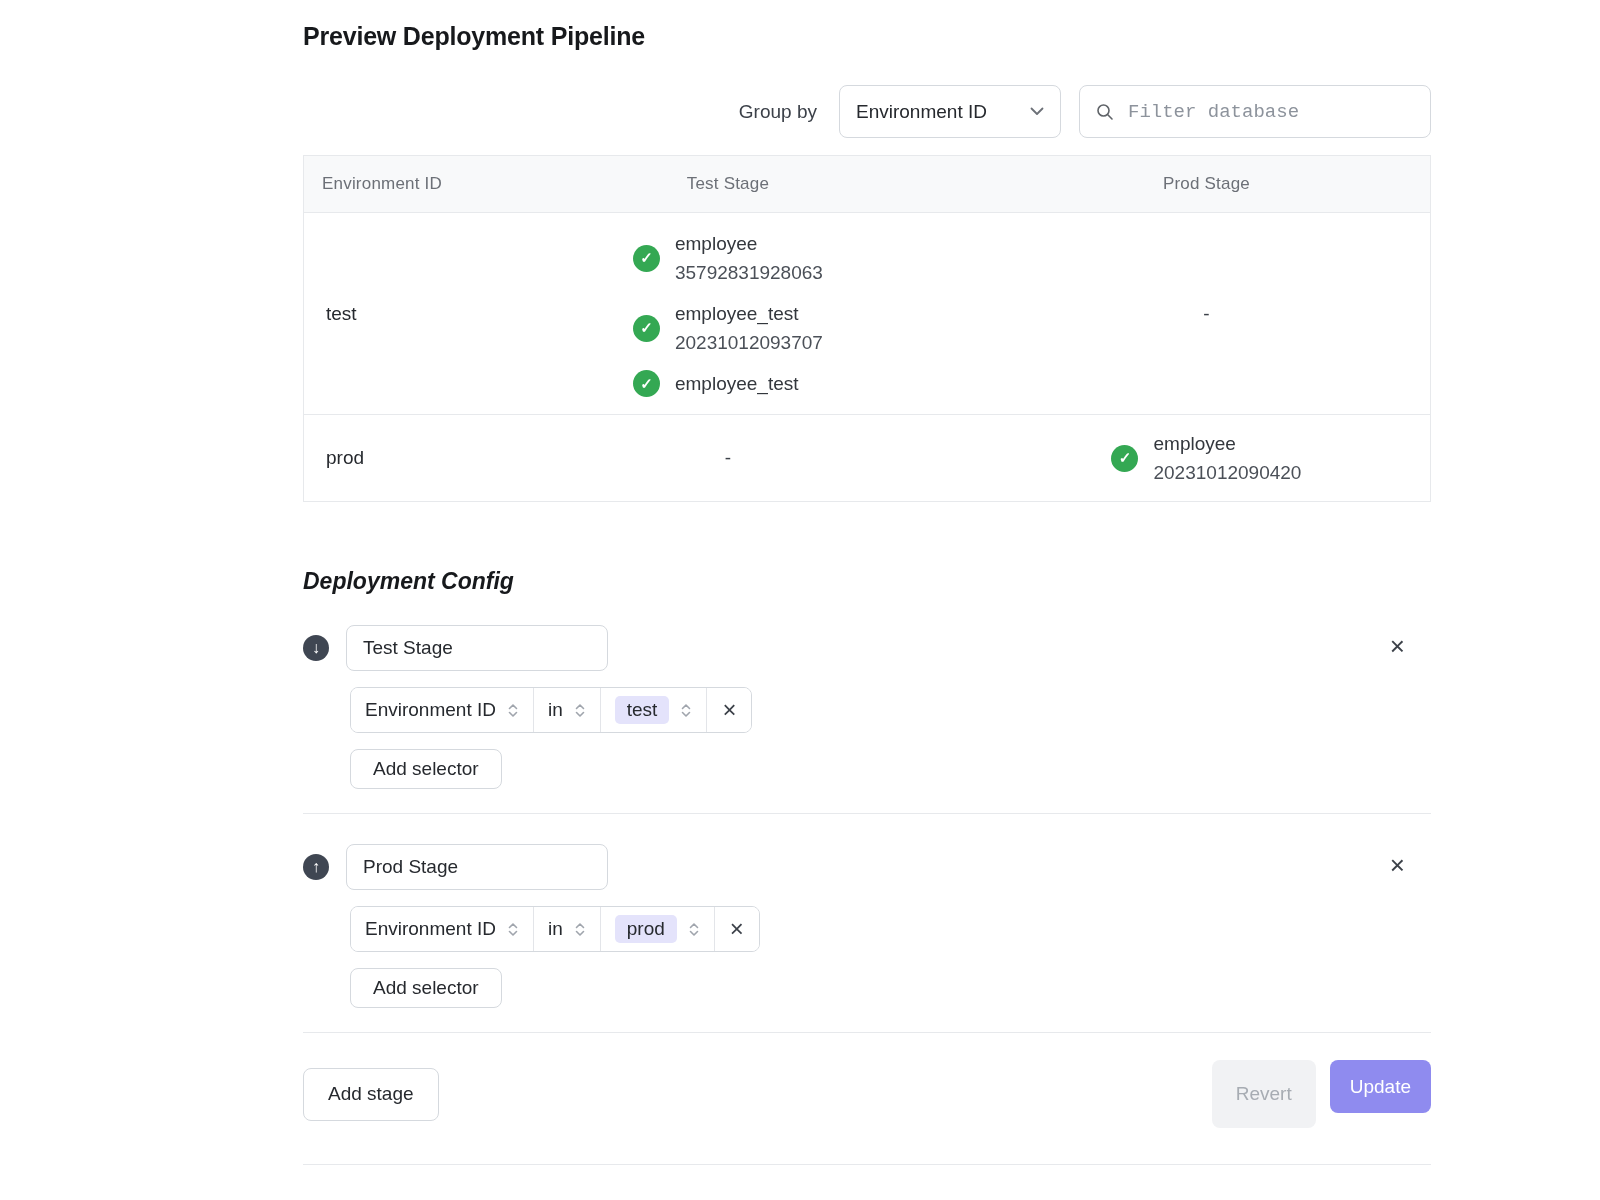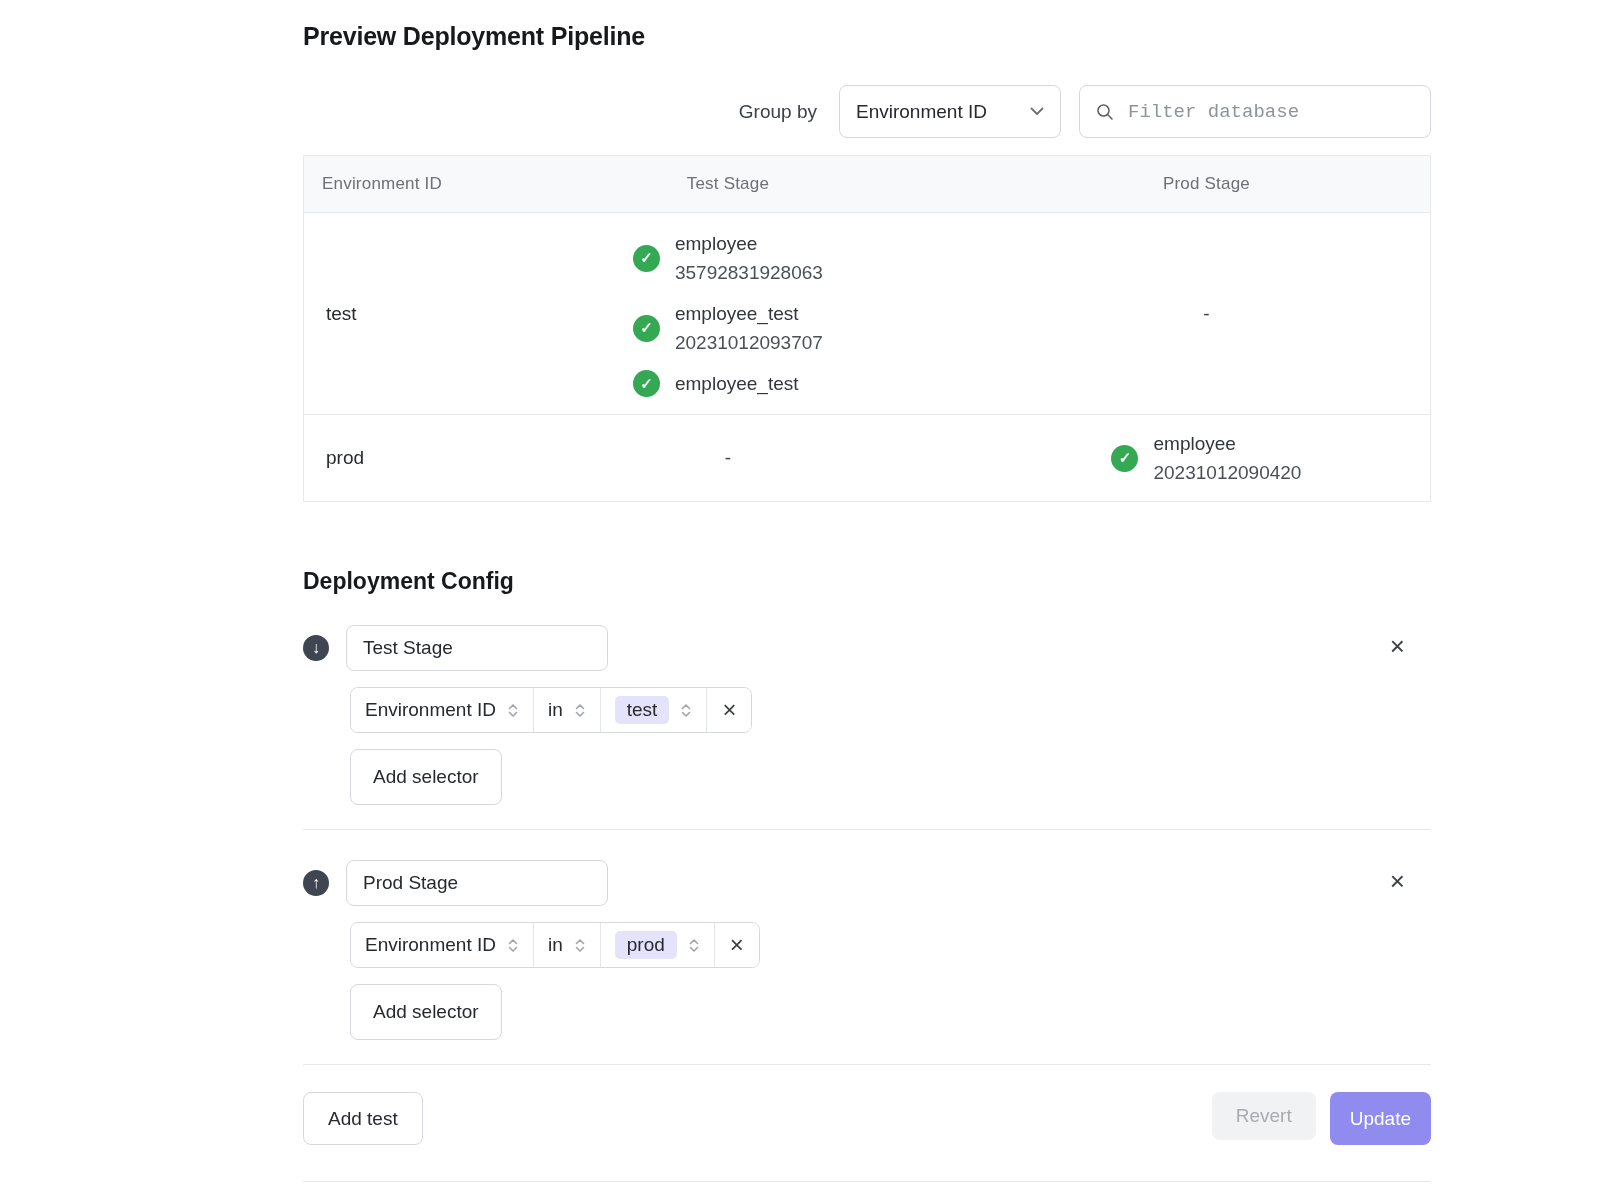--- a/index.html
+++ b/index.html
@@ -37,48 +37,48 @@
   .row-short .td-center, .row-short .td-env { padding-top:14px; padding-bottom:14px; }
   .db-list { display:inline-flex; flex-direction:column; gap:12px; align-items:flex-start; }
   .db-item { display:flex; align-items:center; gap:15px; }
   .check { width:27px; height:27px; border-radius:50%; background:#34a853; color:#fff;
            display:flex; align-items:center; justify-content:center; font-size:15px; font-weight:700; flex:none; }
   .db-name { color:#33373d; line-height:29px; }
   .db-version { color:#4b5058; line-height:29px; }
   .db-version:empty { display:none; }
 
   
-  .section-title { font-size:23px; font-weight:700; margin:66px 0 0 0; color:#17191c; }
+  .section-title { font-size:23px; font-weight:700; margin:66px 0 0 0; color:#17191c;font-style:italic; }
   .stage-block { position:relative; margin-top:30px; padding-bottom:24px; border-bottom:1px solid #e7e9ec; }
   .stage-head { display:flex; align-items:center; gap:17px; }
   .dir-icon { width:26px; height:26px; border-radius:50%; background:#3f4652; color:#fff;
               display:flex; align-items:center; justify-content:center; font-size:16px; flex:none; }
   .stage-name-input { width:262px; height:46px; border:1px solid #d5d9de; border-radius:8px;
                       padding:0 16px; font-size:19px; color:#26292e;
                       font-family:"Liberation Sans", sans-serif; outline:none; }
   .stage-remove { position:absolute; top:6px; right:20px; border:none; background:transparent;
                   color:#3c4149; font-size:26px; line-height:1; cursor:pointer; padding:2px 6px; }
   .selector { display:inline-flex; border:1px solid #d5d9de; border-radius:8px; height:46px;
               align-items:stretch; overflow:hidden; margin:16px 0 0 47px; background:#fff; }
   .seg { display:flex; align-items:center; gap:11px; padding:0 14px; border-right:1px solid #e3e5e9;
          font-size:19px; color:#26292e; cursor:pointer; background:#fff; }
   .seg:last-child { border-right:none; }
   .seg-x { border:none; border-right:none; font-size:24px; color:#3c4149; padding:0 15px;
            background:#fff; cursor:pointer; font-family:"Liberation Sans", sans-serif; }
   .tag { background:#e4e3fb; border-radius:5px; padding:3px 12px; color:#26292e; }
-  .add-selector-btn { display:block; margin:16px 0 0 47px; height:56px; padding:0 22px;
+  .add-selector-btn { display:block; margin:16px 0 0 47px; height:40px; padding:0 22px;
                       border:1px solid #d5d9de; border-radius:8px; background:#fff; font-size:19px;
                       color:#26292e; cursor:pointer; font-family:"Liberation Sans", sans-serif; }
 
   
   .footer-actions { display:flex; justify-content:space-between; align-items:center; margin-top:27px; }
   .add-stage-btn { height:53px; padding:0 24px; border:1px solid #d5d9de; border-radius:8px; background:#fff;
                    font-size:19px; color:#26292e; cursor:pointer; font-family:"Liberation Sans", sans-serif; }
   .right-actions { display:flex; gap:14px; }
-  .revert-btn { height:48px; padding:0 24px; border:none; border-radius:8px; background:#f1f2f4;
+  .revert-btn { height:68px; padding:0 24px; border:none; border-radius:8px; background:#f1f2f4;
                 color:#a7acb3; font-size:19px; cursor:default; font-family:"Liberation Sans", sans-serif; }
   .update-btn { height:53px; padding:0 20px; border:none; border-radius:8px; background:#8f8bef;
                 color:#ffffff; font-size:19px; cursor:pointer; font-family:"Liberation Sans", sans-serif; }
   .bottom-divider { border:none; border-top:1px solid #e7e9ec; margin:36px 0 0 0; }
 </style>
 </head>
 <body>
 
 <div class="container">
 
@@ -215,21 +215,21 @@
           <path d="M2.5 6.5 L6 3 L9.5 6.5" stroke="#a0a5ad" stroke-width="1.6" stroke-linecap="round" stroke-linejoin="round"></path>
           <path d="M2.5 10.5 L6 14 L9.5 10.5" stroke="#a0a5ad" stroke-width="1.6" stroke-linecap="round" stroke-linejoin="round"></path>
         </svg>
       </div>
       <button class="seg-x">×</button>
     </div>
     <button class="add-selector-btn">Add selector</button>
   </section>
 
   <div class="footer-actions">
-    <button class="add-stage-btn">Add test</button>
+    <button class="add-stage-btn">Add stage</button>
     <div class="right-actions">
       <button class="revert-btn">Revert</button>
       <button class="update-btn">Update</button>
     </div>
   </div>
 
   <hr class="bottom-divider">
 
 </div>
 

